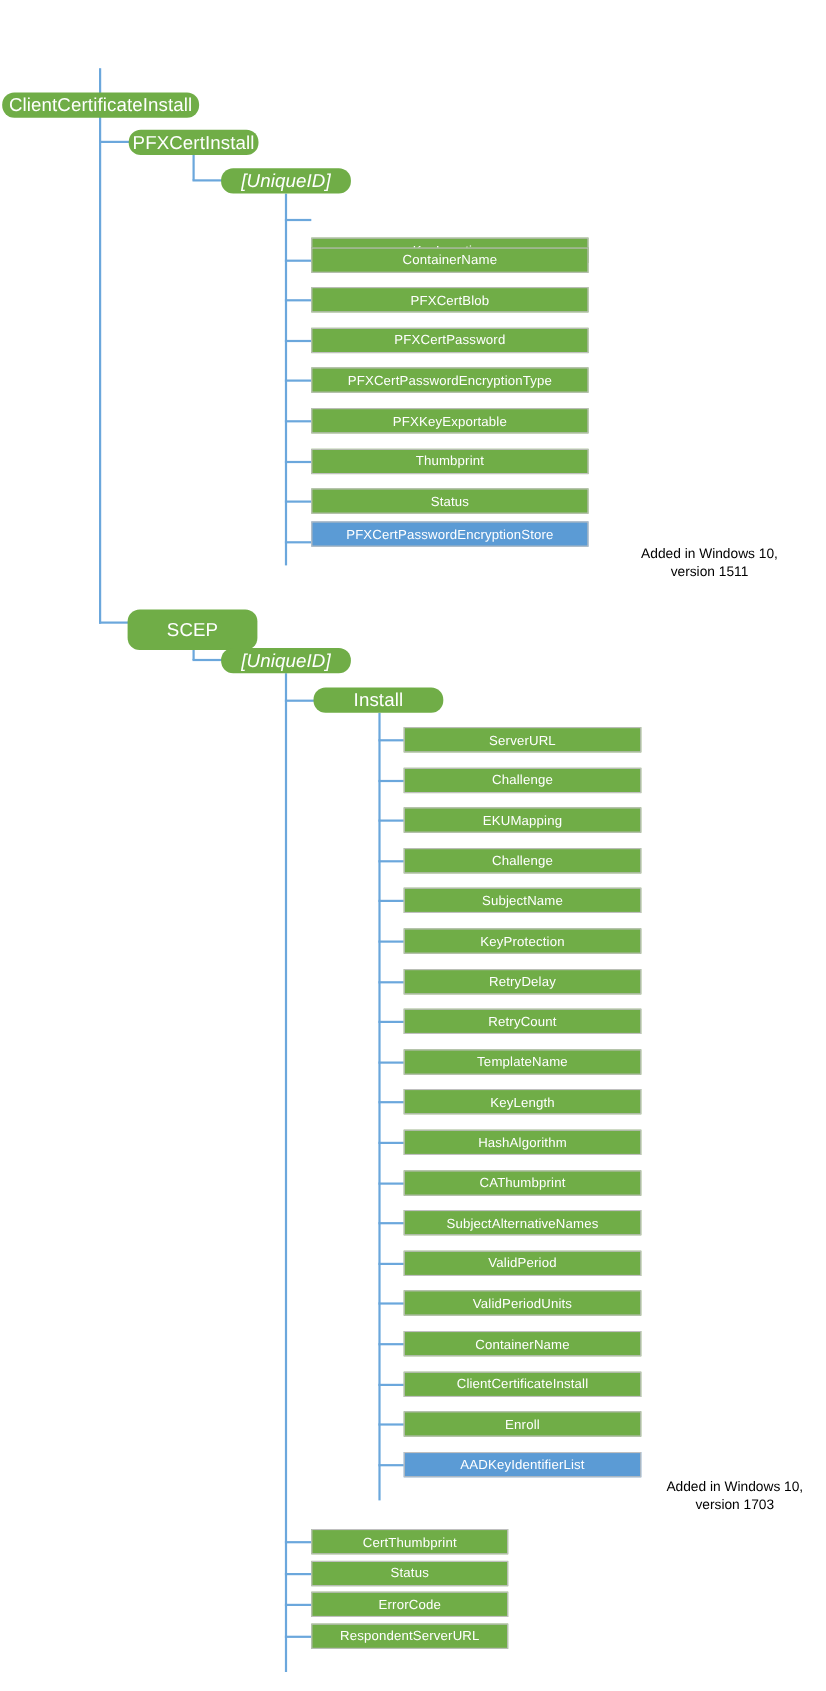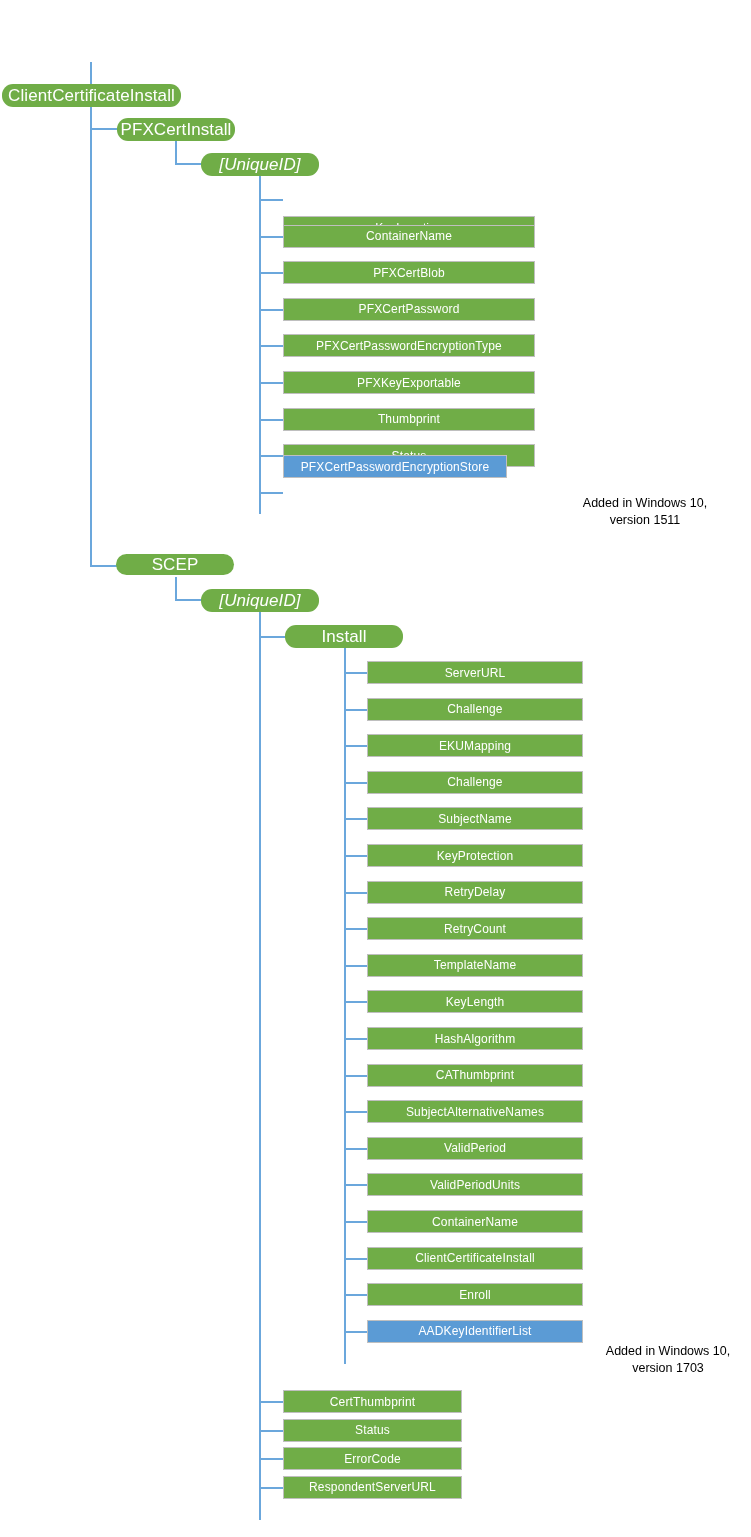--- a/index.html
+++ b/index.html
@@ -108,21 +108,21 @@
 
   <div class="conn v" style="left:344px; top:648px; height:716px;"></div>
 
 
   <div class="pill" style="left:2px; top:84px; width:179px; height:23px;">ClientCertificateInstall</div>
 
   <div class="pill" style="left:117px; top:118px; width:118px; height:23px;">PFXCertInstall</div>
 
   <div class="pill italic" style="left:201px; top:153px; width:118px; height:23px;">[UniqueID]</div>
 
-  <div class="pill" style="left:116px; top:554px; width:118px; height:21px;">SCEP</div>
+  <div class="pill" style="left:116px; top:554px; width:118px; height:37px;">SCEP</div>
 
   <div class="pill italic" style="left:201px; top:589px; width:118px; height:23px;">[UniqueID]</div>
 
   <div class="pill" style="left:285px; top:625px; width:118px; height:23px;">Install</div>
 
   <div id="pfx-leaves">
       <div class="conn h" style="left: 259px; top: 199px; width: 24px;"></div>
       <div class="leaf" style="left: 283px; top: 188px; width: 252px; margin-top: 28px;">KeyLocation</div>
       <div class="conn h" style="left: 259px; top: 235.6px; width: 24px;"></div>
       <div class="leaf" style="left: 283px; top: 224.6px; width: 252px;">ContainerName</div>
@@ -132,21 +132,21 @@
       <div class="leaf" style="left: 283px; top: 297.8px; width: 252px;">PFXCertPassword</div>
       <div class="conn h" style="left: 259px; top: 345.4px; width: 24px;"></div>
       <div class="leaf" style="left: 283px; top: 334.4px; width: 252px;">PFXCertPasswordEncryptionType</div>
       <div class="conn h" style="left: 259px; top: 382px; width: 24px;"></div>
       <div class="leaf" style="left: 283px; top: 371px; width: 252px;">PFXKeyExportable</div>
       <div class="conn h" style="left: 259px; top: 418.6px; width: 24px;"></div>
       <div class="leaf" style="left: 283px; top: 407.6px; width: 252px;">Thumbprint</div>
       <div class="conn h" style="left: 259px; top: 455.2px; width: 24px;"></div>
       <div class="leaf" style="left: 283px; top: 444.2px; width: 252px;">Status</div>
       <div class="conn h" style="left: 259px; top: 491.8px; width: 24px;"></div>
-      <div class="leaf blue" style="left: 283px; top: 455px; width: 224px;">PFXCertPasswordEncryptionStore</div>
+      <div class="leaf blue" style="left: 283px; top: 474px; width: 252px;">PFXCertPasswordEncryptionStore</div>
     </div>
 
   <div id="scep-install-leaves">
       <div class="conn h" style="left: 344px; top: 672px; width: 23px;"></div>
       <div class="leaf" style="left: 367px; top: 661px; width: 216px;">ServerURL</div>
       <div class="conn h" style="left: 344px; top: 708.6px; width: 23px;"></div>
       <div class="leaf" style="left: 367px; top: 697.6px; width: 216px;">Challenge</div>
       <div class="conn h" style="left: 344px; top: 745.2px; width: 23px;"></div>
       <div class="leaf" style="left: 367px; top: 734.2px; width: 216px;">EKUMapping</div>
       <div class="conn h" style="left: 344px; top: 781.8px; width: 23px;"></div>

